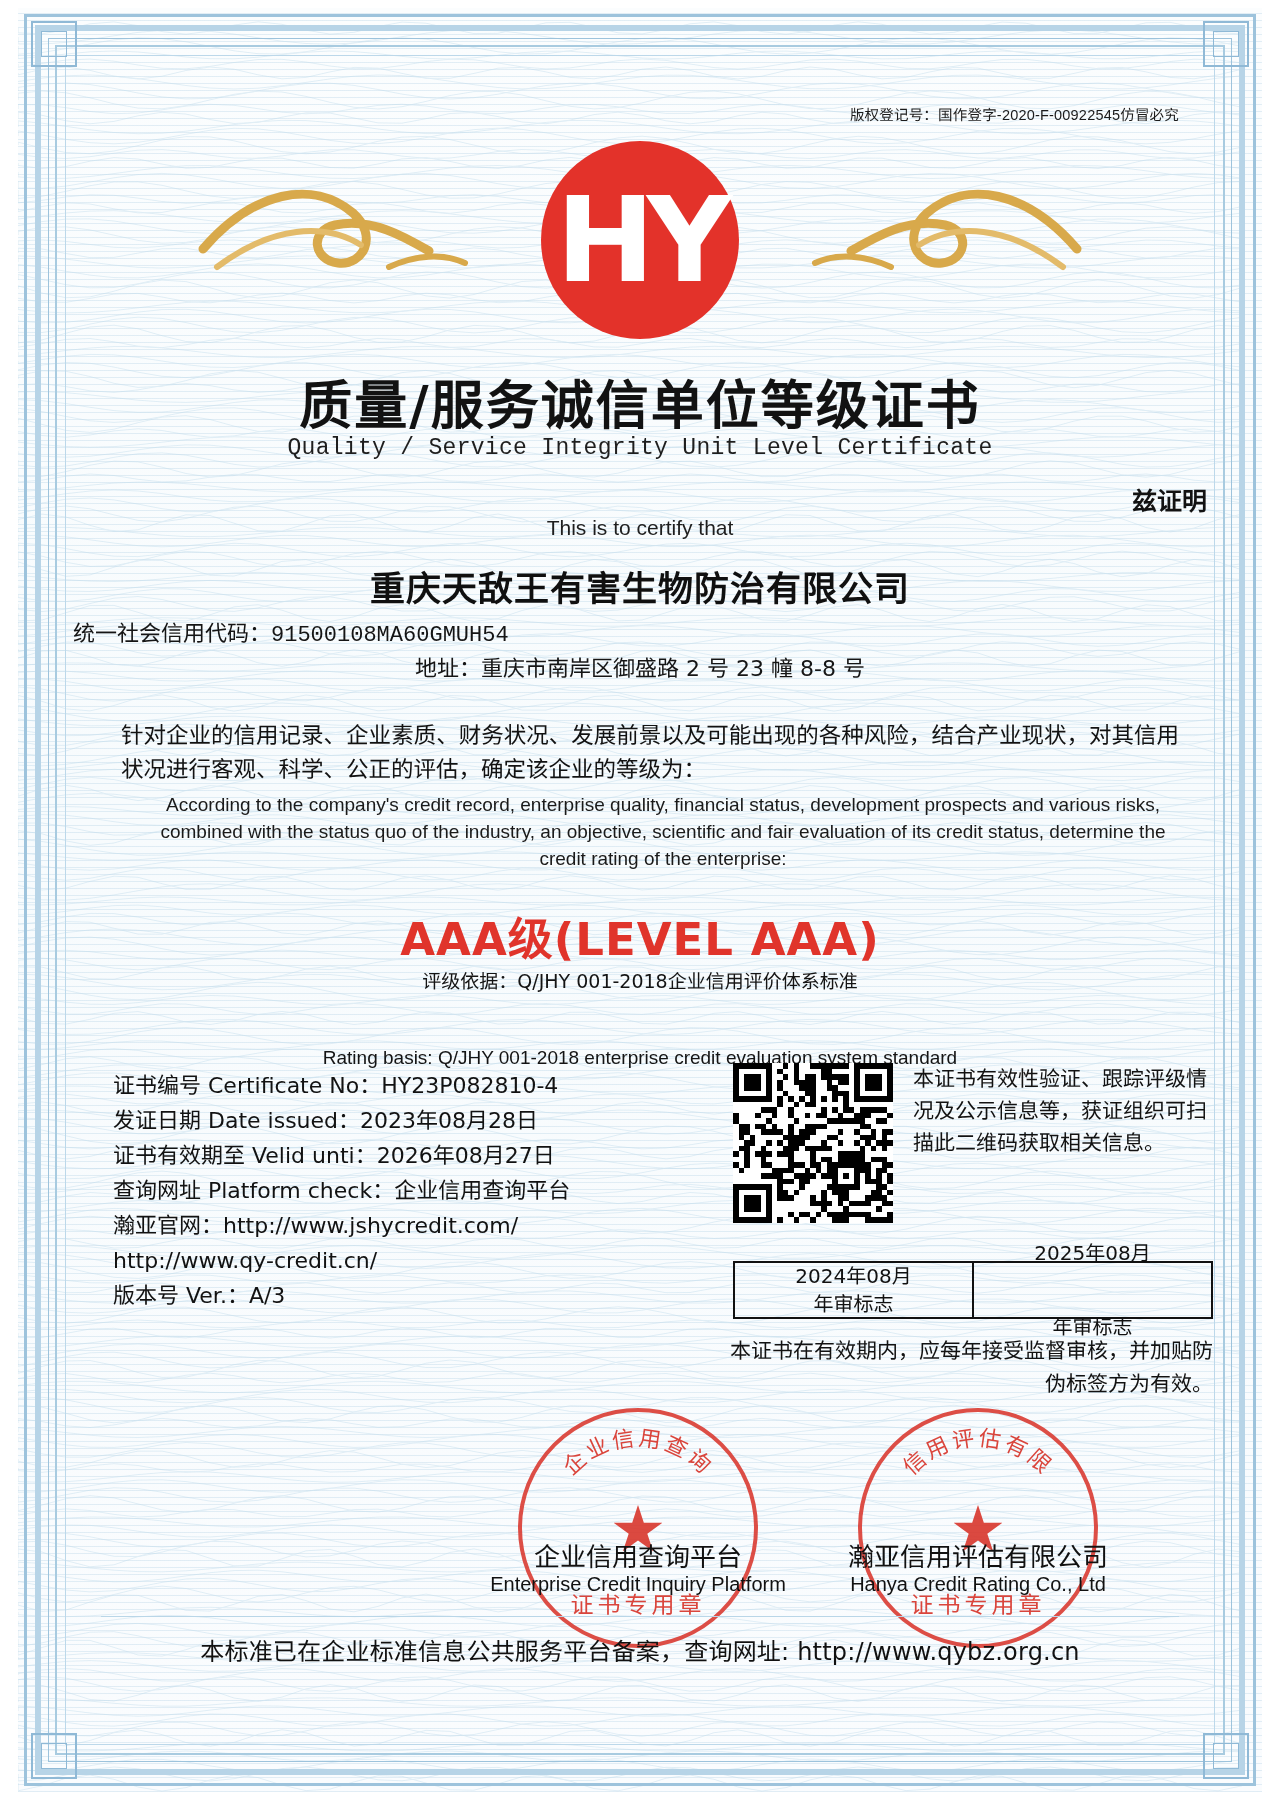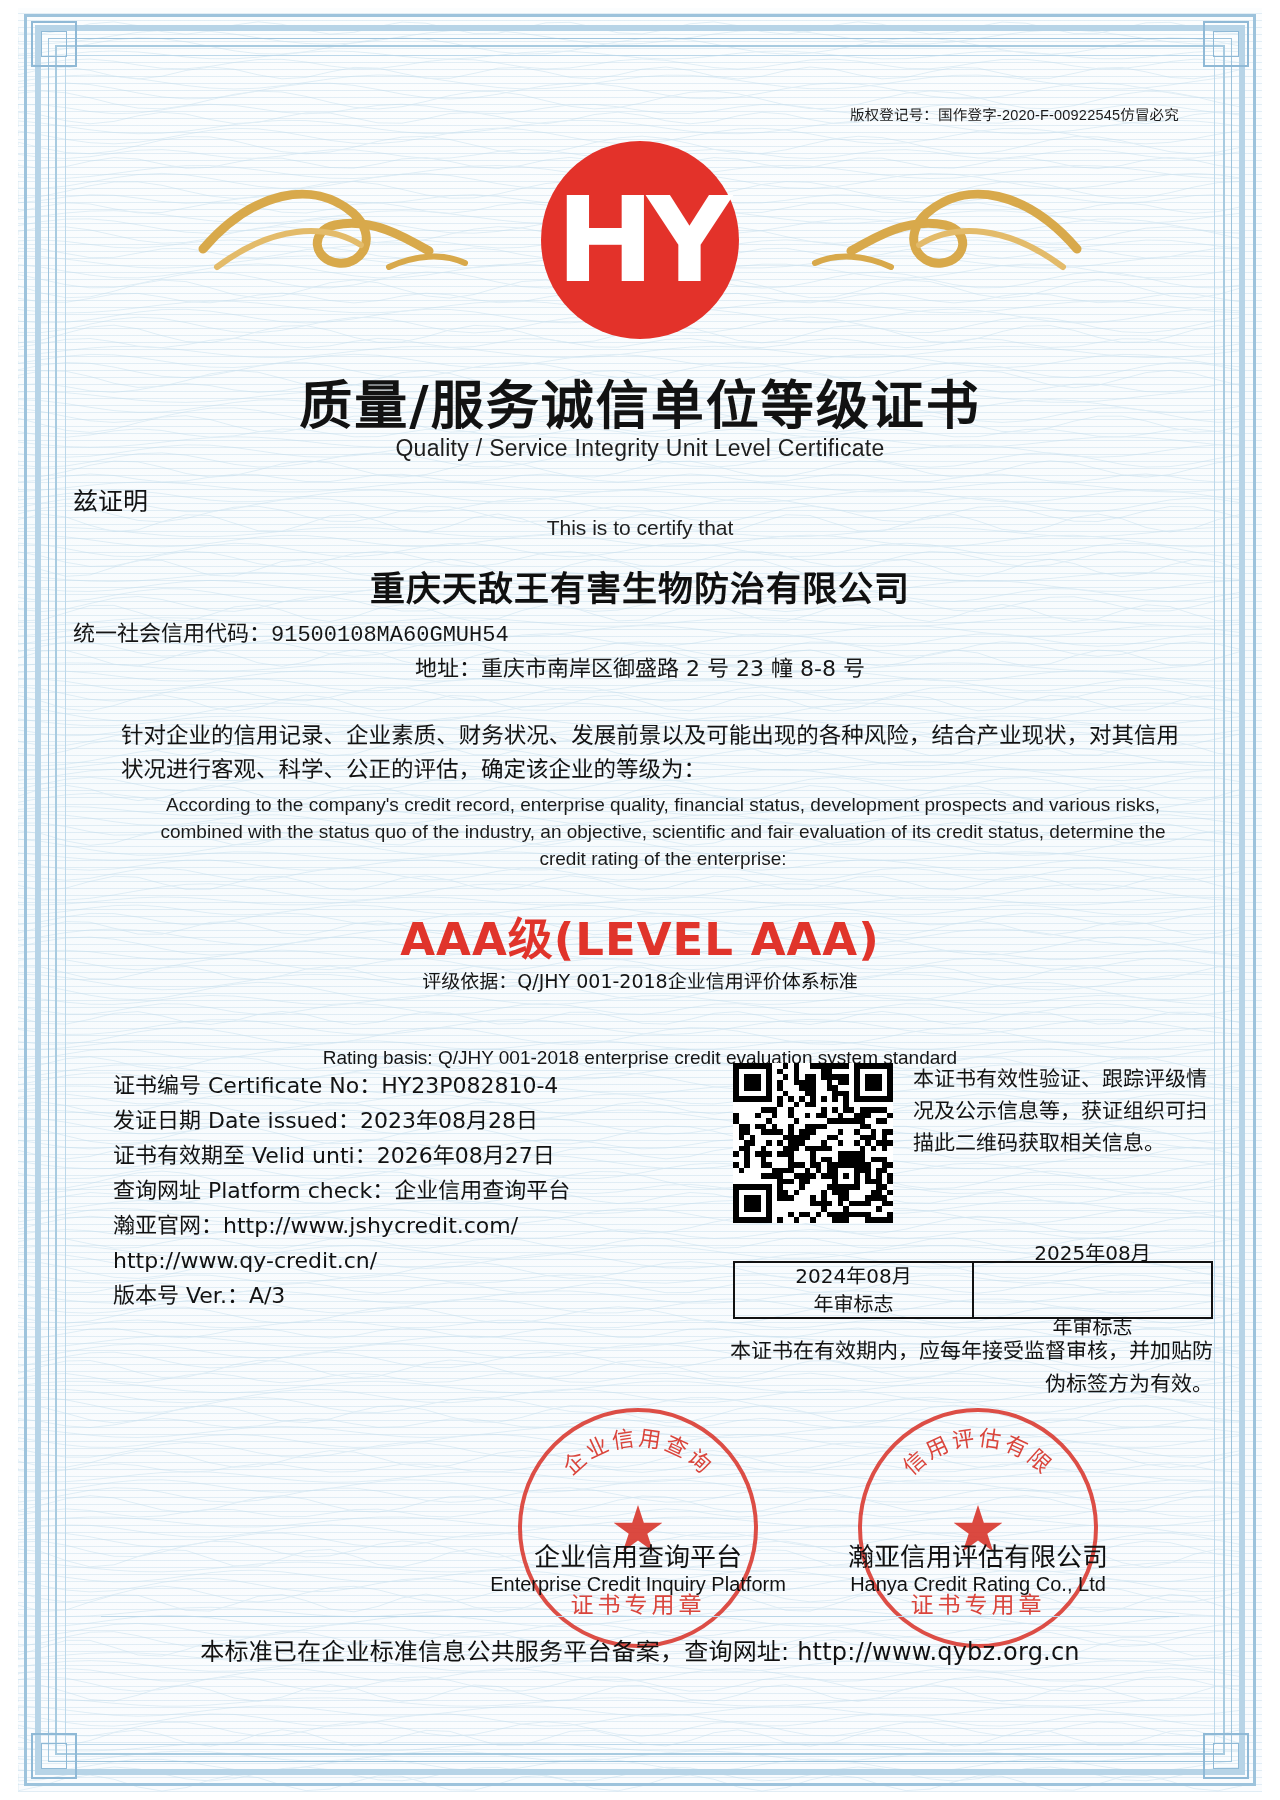--- a/index.html
+++ b/index.html
@@ -158,29 +158,31 @@
     font-family: "DejaVu Sans", sans-serif;
   }
   .title-en {
     position: absolute;
     top: 372px;
     width: 100%;
     text-align: center;
     font-size: 23px;
     color: #1e1e1e;
     letter-spacing: .3px;
+    font-family: Liberation Mono, monospace;
   }
   .certify-cn {
     position: absolute;
     top: 418px;
     width: 100%;
-    text-align: left;
+    text-align: right;
     font-size: 25px;
     color: #121212;
     font-family: "DejaVu Sans", sans-serif;
+    font-weight: bold;
   }
   .certify-en {
     position: absolute;
     top: 453px;
     width: 100%;
     text-align: center;
     font-size: 21px;
     color: #1e1e1e;
   }
   .company-name {

